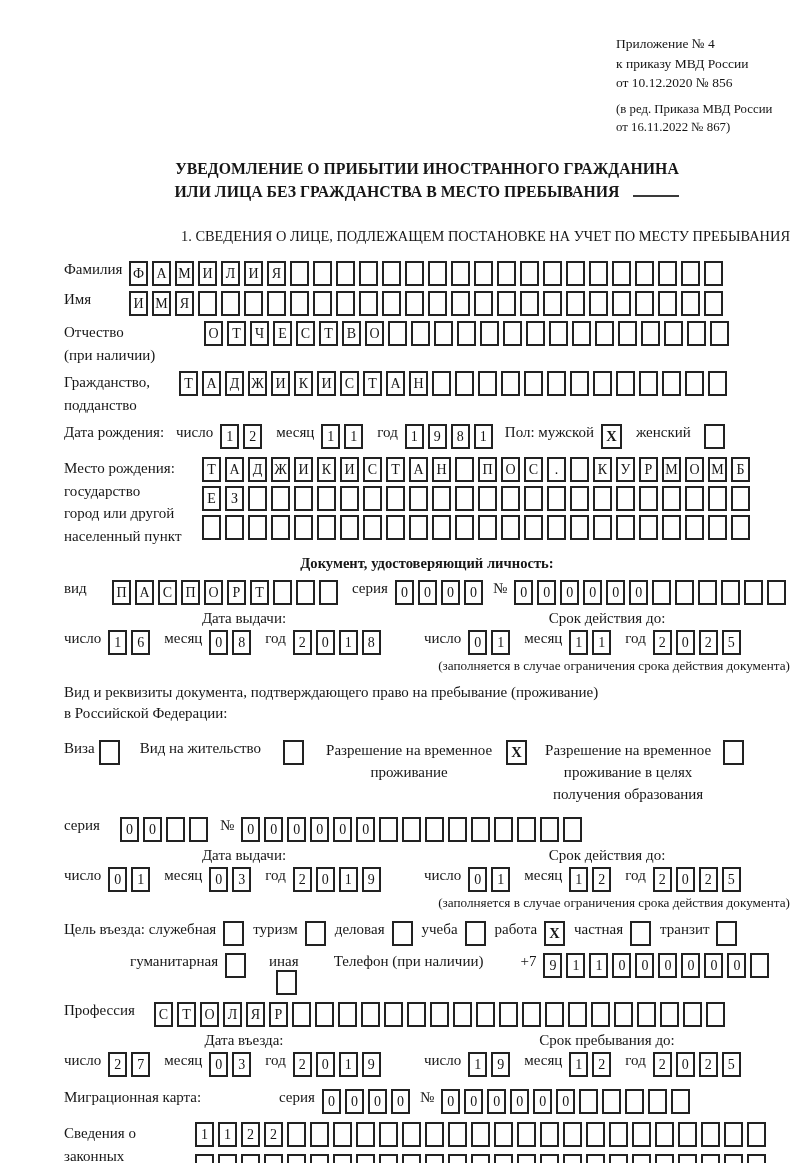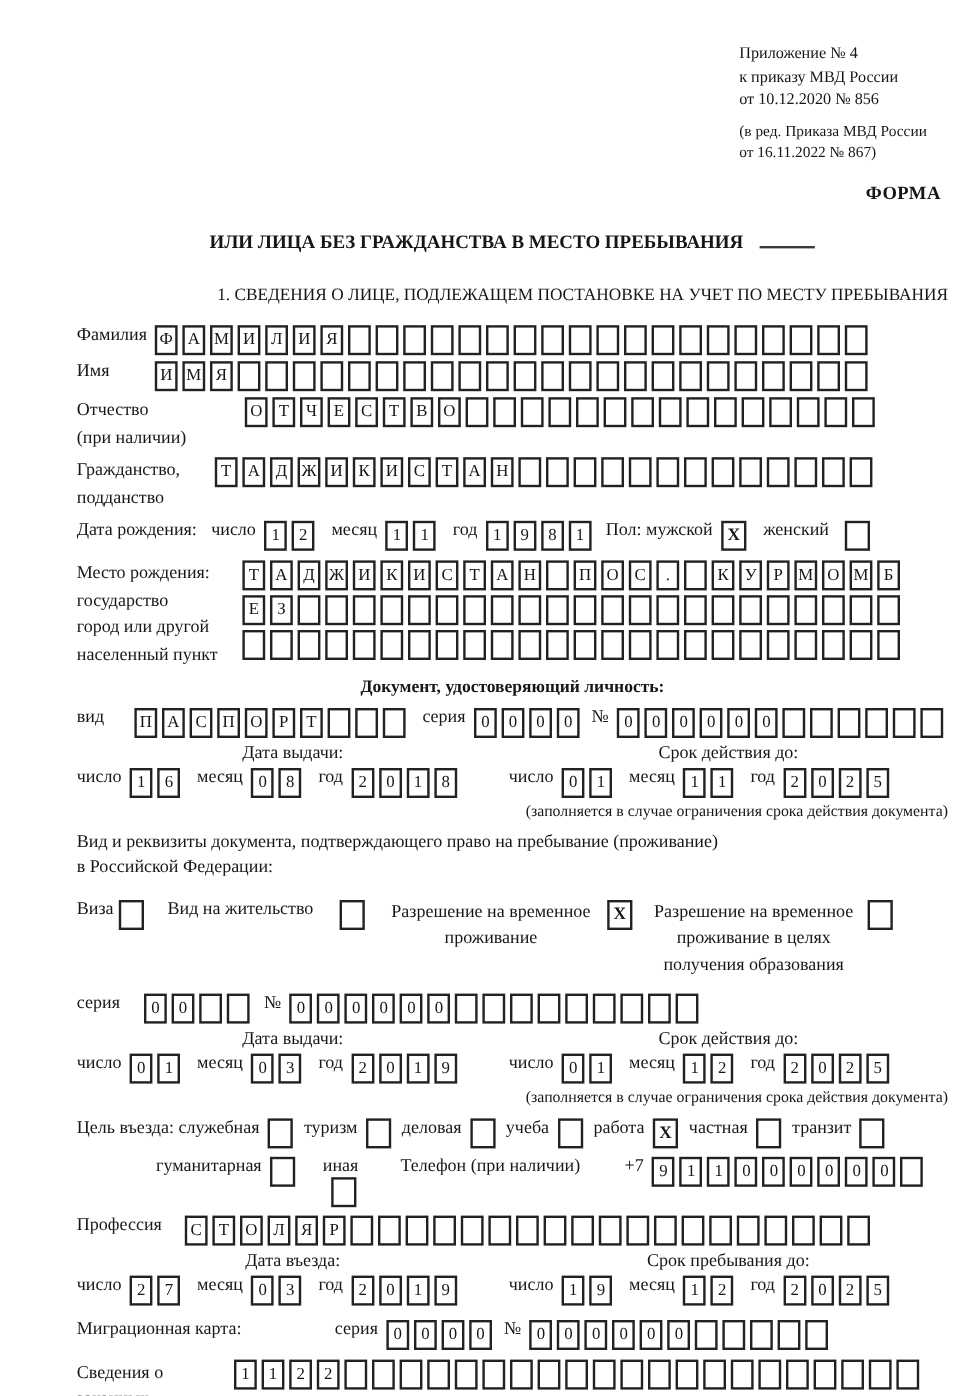--- a/index.html
+++ b/index.html
@@ -62,23 +62,23 @@
   <div class="annex">
     <div>Приложение № 4</div>
     <div>к приказу МВД России</div>
     <div>от 10.12.2020 № 856</div>
     <div class="annex-grp2">
       <div>(в ред. Приказа МВД России</div>
       <div>от 16.11.2022 № 867)</div>
     </div>
   </div>
 
-  <div class="forma">ФОРМА</div>
 
   <div class="title">
+    <div>УВЕДОМЛЕНИЕ О ПРИБЫТИИ ИНОСТРАННОГО ГРАЖДАНИНА</div>
     <div>
       <span>ИЛИ ЛИЦА БЕЗ ГРАЖДАНСТВА В МЕСТО ПРЕБЫВАНИЯ</span><span class="title-underline"></span>
     </div>
   </div>
 
   <div class="sec-head">1. СВЕДЕНИЯ О ЛИЦЕ, ПОДЛЕЖАЩЕМ ПОСТАНОВКЕ НА УЧЕТ ПО МЕСТУ ПРЕБЫВАНИЯ</div>
 
   <div class="frow">
     <span class="lbl w65">Фамилия</span>
     <span class="cells">

